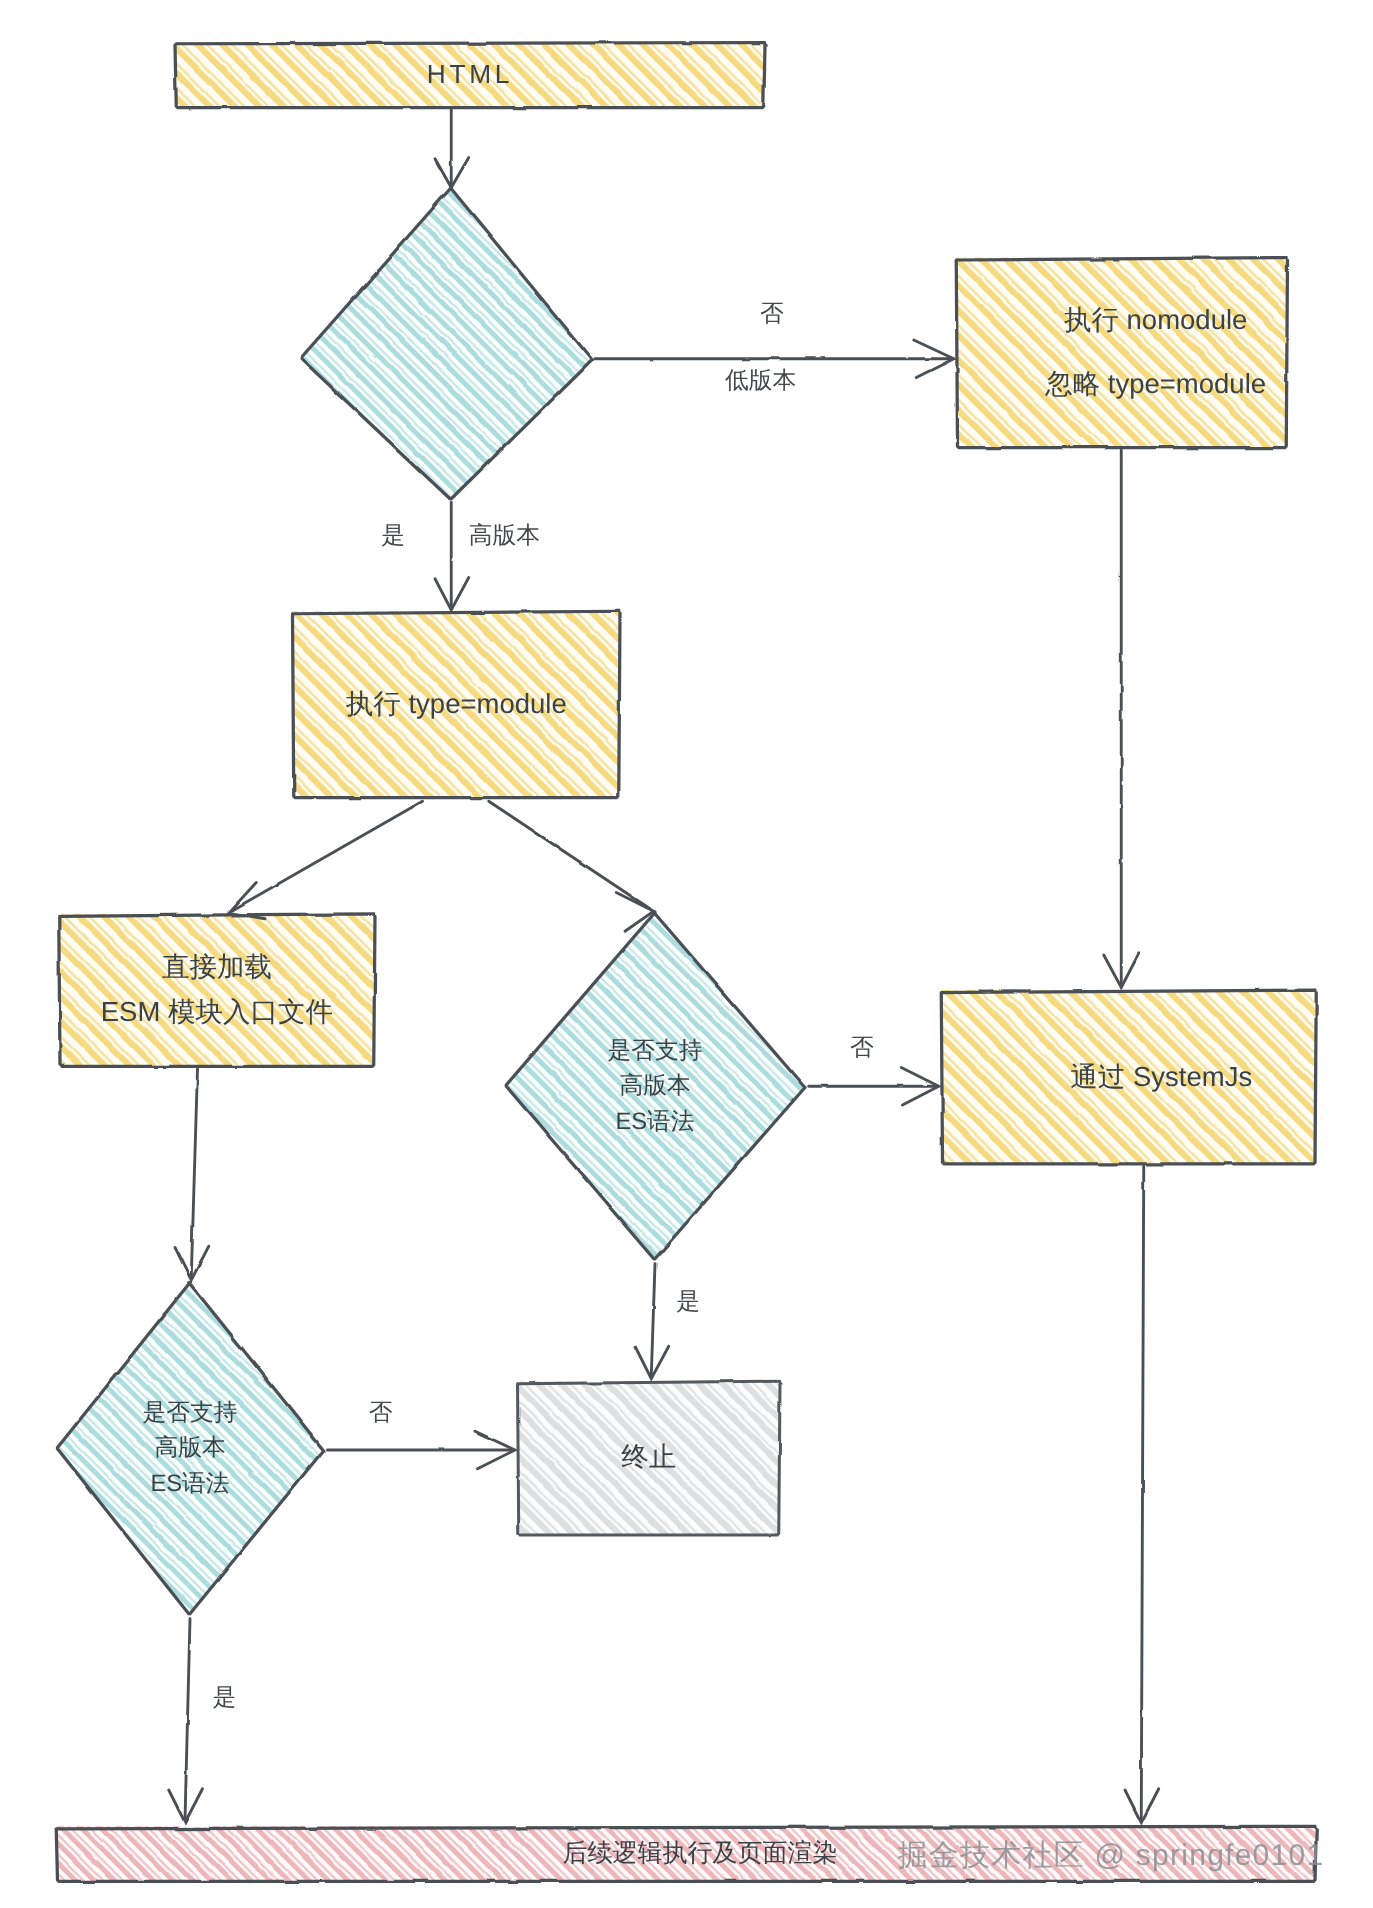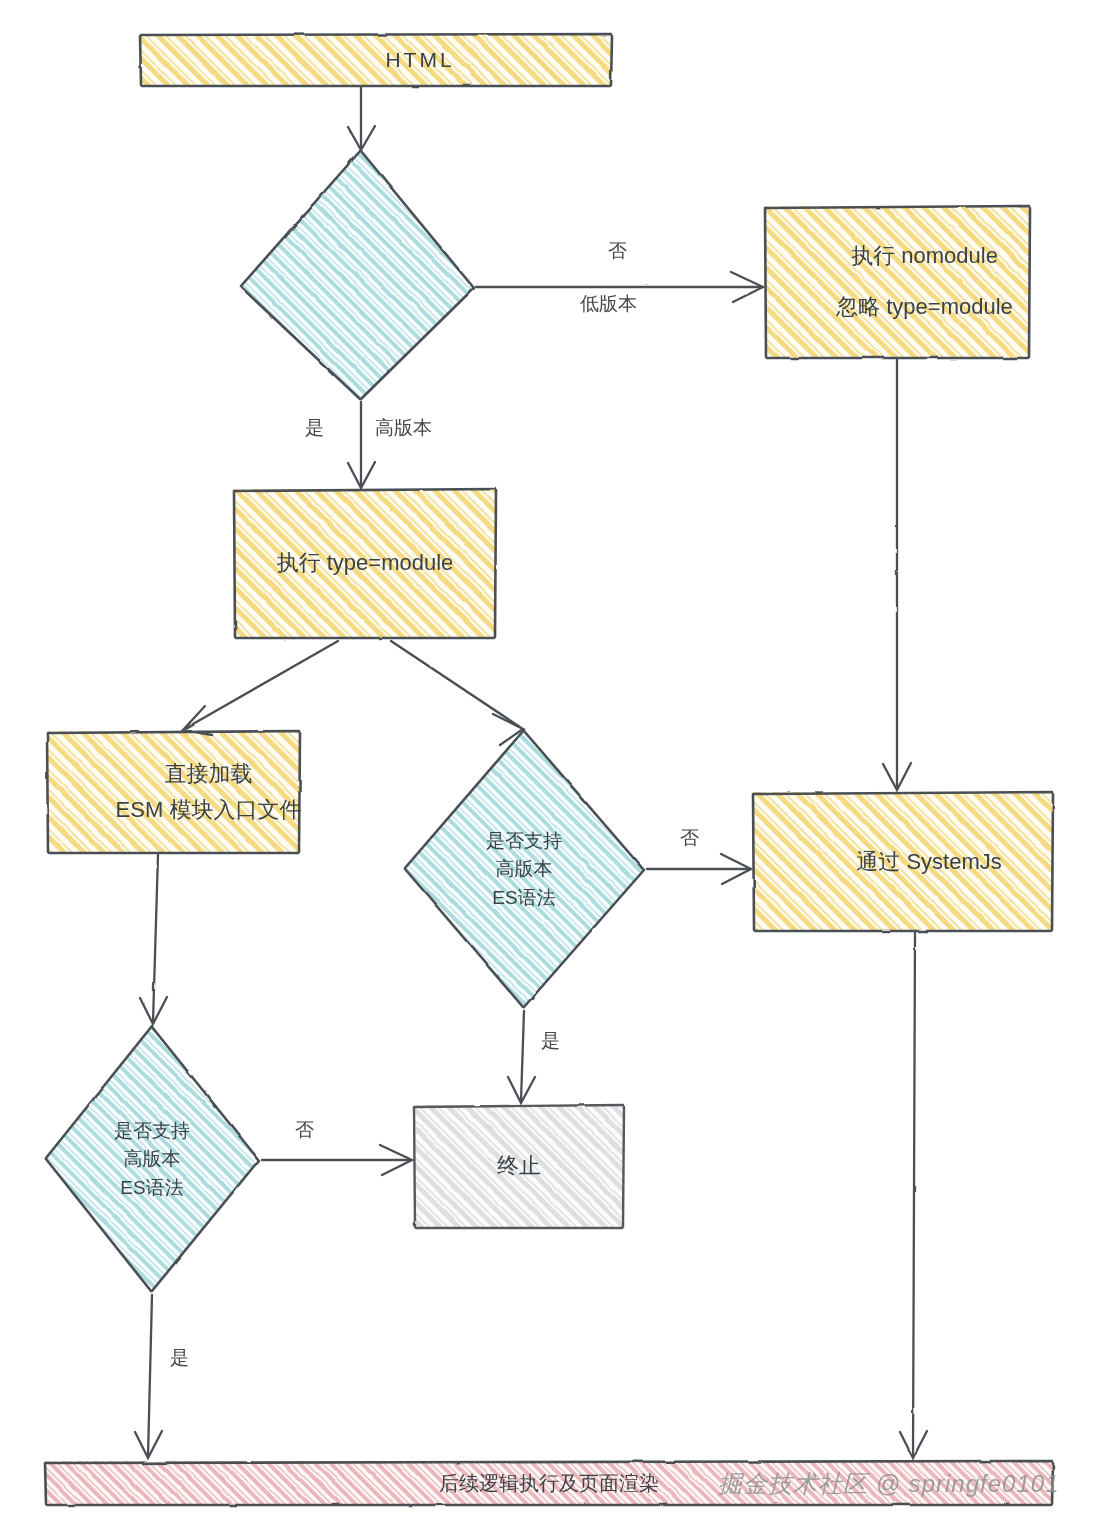--- a/index.html
+++ b/index.html
@@ -41,21 +41,20 @@
     position: absolute;
     color: #44484b;
     font-size: 19px;
     white-space: nowrap;
     text-align: center;
   }
   .watermark {
     position: absolute;
     color: #8d8f92;
     font-size: 24px;
-    font-style: italic;
     white-space: nowrap;
     opacity: .85;
     letter-spacing: 1px;
   }
   .t-html { font-size: 21px; letter-spacing: 3px; }
   .t-box  { font-size: 22px; }
   .t-dia  { font-size: 19px; }
   .t-bar  { font-size: 20px; }
 </style>
 </head>
@@ -209,35 +208,35 @@
         <path d="M135,1432 L148,1458 L162,1431"></path>
       </g>
 
       <g>
         <path d="M915,933 L913,1456"></path>
         <path d="M900,1432 L913,1458 L927,1431"></path>
       </g>
     </g>
   </svg>
 
-  <div class="node-text t-html" style="left:140px; top:34px; width:472px; height:52px;padding-left:44px;">
+  <div class="node-text t-html" style="left:140px; top:34px; width:472px; height:52px;">
     <span class="ln">HTML</span>
   </div>
 
 
   <div class="node-text t-box" style="left:765px; top:206px; width:319px; height:152px; line-height:2.3;">
     <span class="ln">执行 nomodule</span>
     <span class="ln">忽略 type=module</span>
   </div>
 
   <div class="node-text t-box" style="left:234px; top:489px; width:262px; height:149px; line-height:2.3;align-items:center;">
     <span class="ln">执行 type=module</span>
   </div>
 
-  <div class="node-text t-box" style="left:47px; top:731px; width:253px; height:122px; line-height:1.65;margin-left:35px;">
+  <div class="node-text t-box" style="left:47px; top:731px; width:253px; height:122px; line-height:1.65;">
     <span class="ln">直接加载</span>
     <span class="ln">ESM 模块入口文件</span>
   </div>
 
   <div class="node-text t-dia" style="left:434px; top:812px; width:180px; height:115px; line-height:1.5;">
     <span class="ln">是否支持</span>
     <span class="ln">高版本</span>
     <span class="ln">ES语法</span>
   </div>
 
@@ -248,21 +247,21 @@
   <div class="node-text t-dia" style="left:62px; top:1102px; width:180px; height:115px; line-height:1.5;">
     <span class="ln">是否支持</span>
     <span class="ln">高版本</span>
     <span class="ln">ES语法</span>
   </div>
 
   <div class="node-text t-box" style="left:414px; top:1105px; width:210px; height:123px;">
     <span class="ln">终止</span>
   </div>
 
-  <div class="node-text t-bar" style="left:45px; top:1461px; width:1008px; height:44px;">
+  <div class="node-text t-bar" style="left:45px; top:1461px; width:1008px; height:44px;padding-left:11px;">
     <span class="ln">后续逻辑执行及页面渲染</span>
   </div>
 
   <div class="edge-label" style="left:608px; top:238px;">否</div>
 
   <div class="edge-label" style="left:580px; top:291px;">低版本</div>
 
   <div class="edge-label" style="left:305px; top:415px;">是</div>
 
   <div class="edge-label" style="left:375px; top:415px;">高版本</div>

